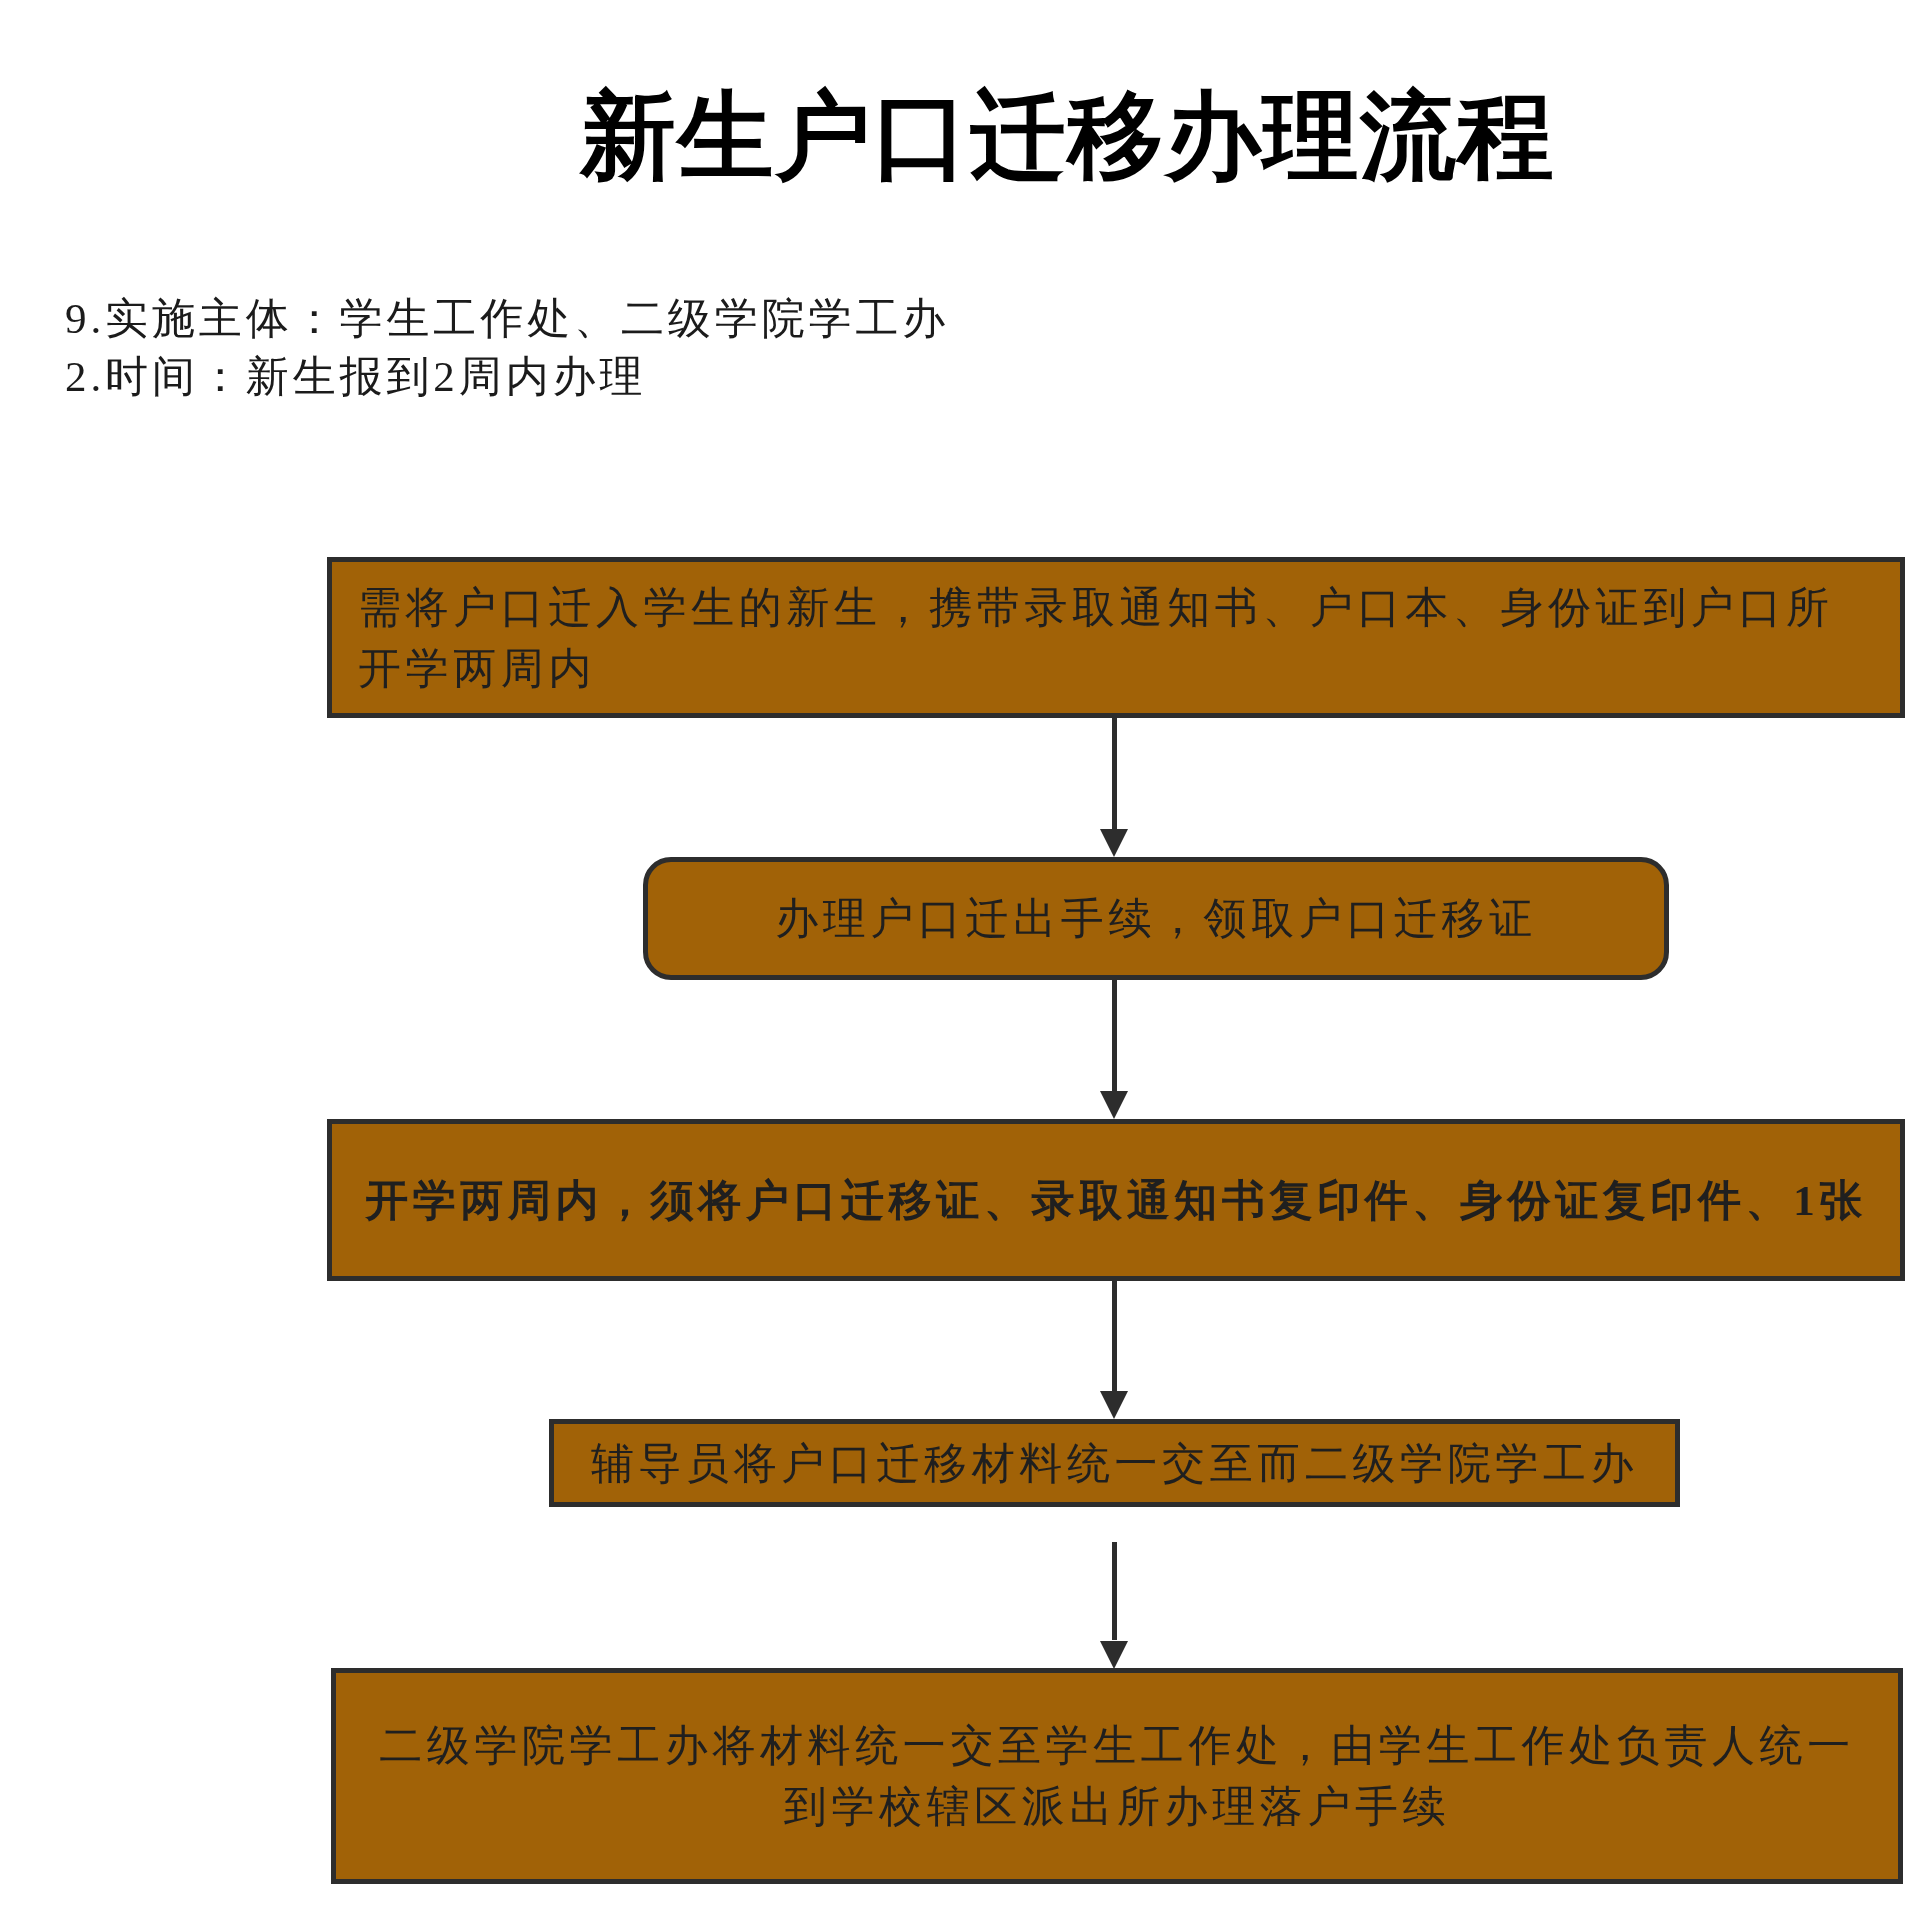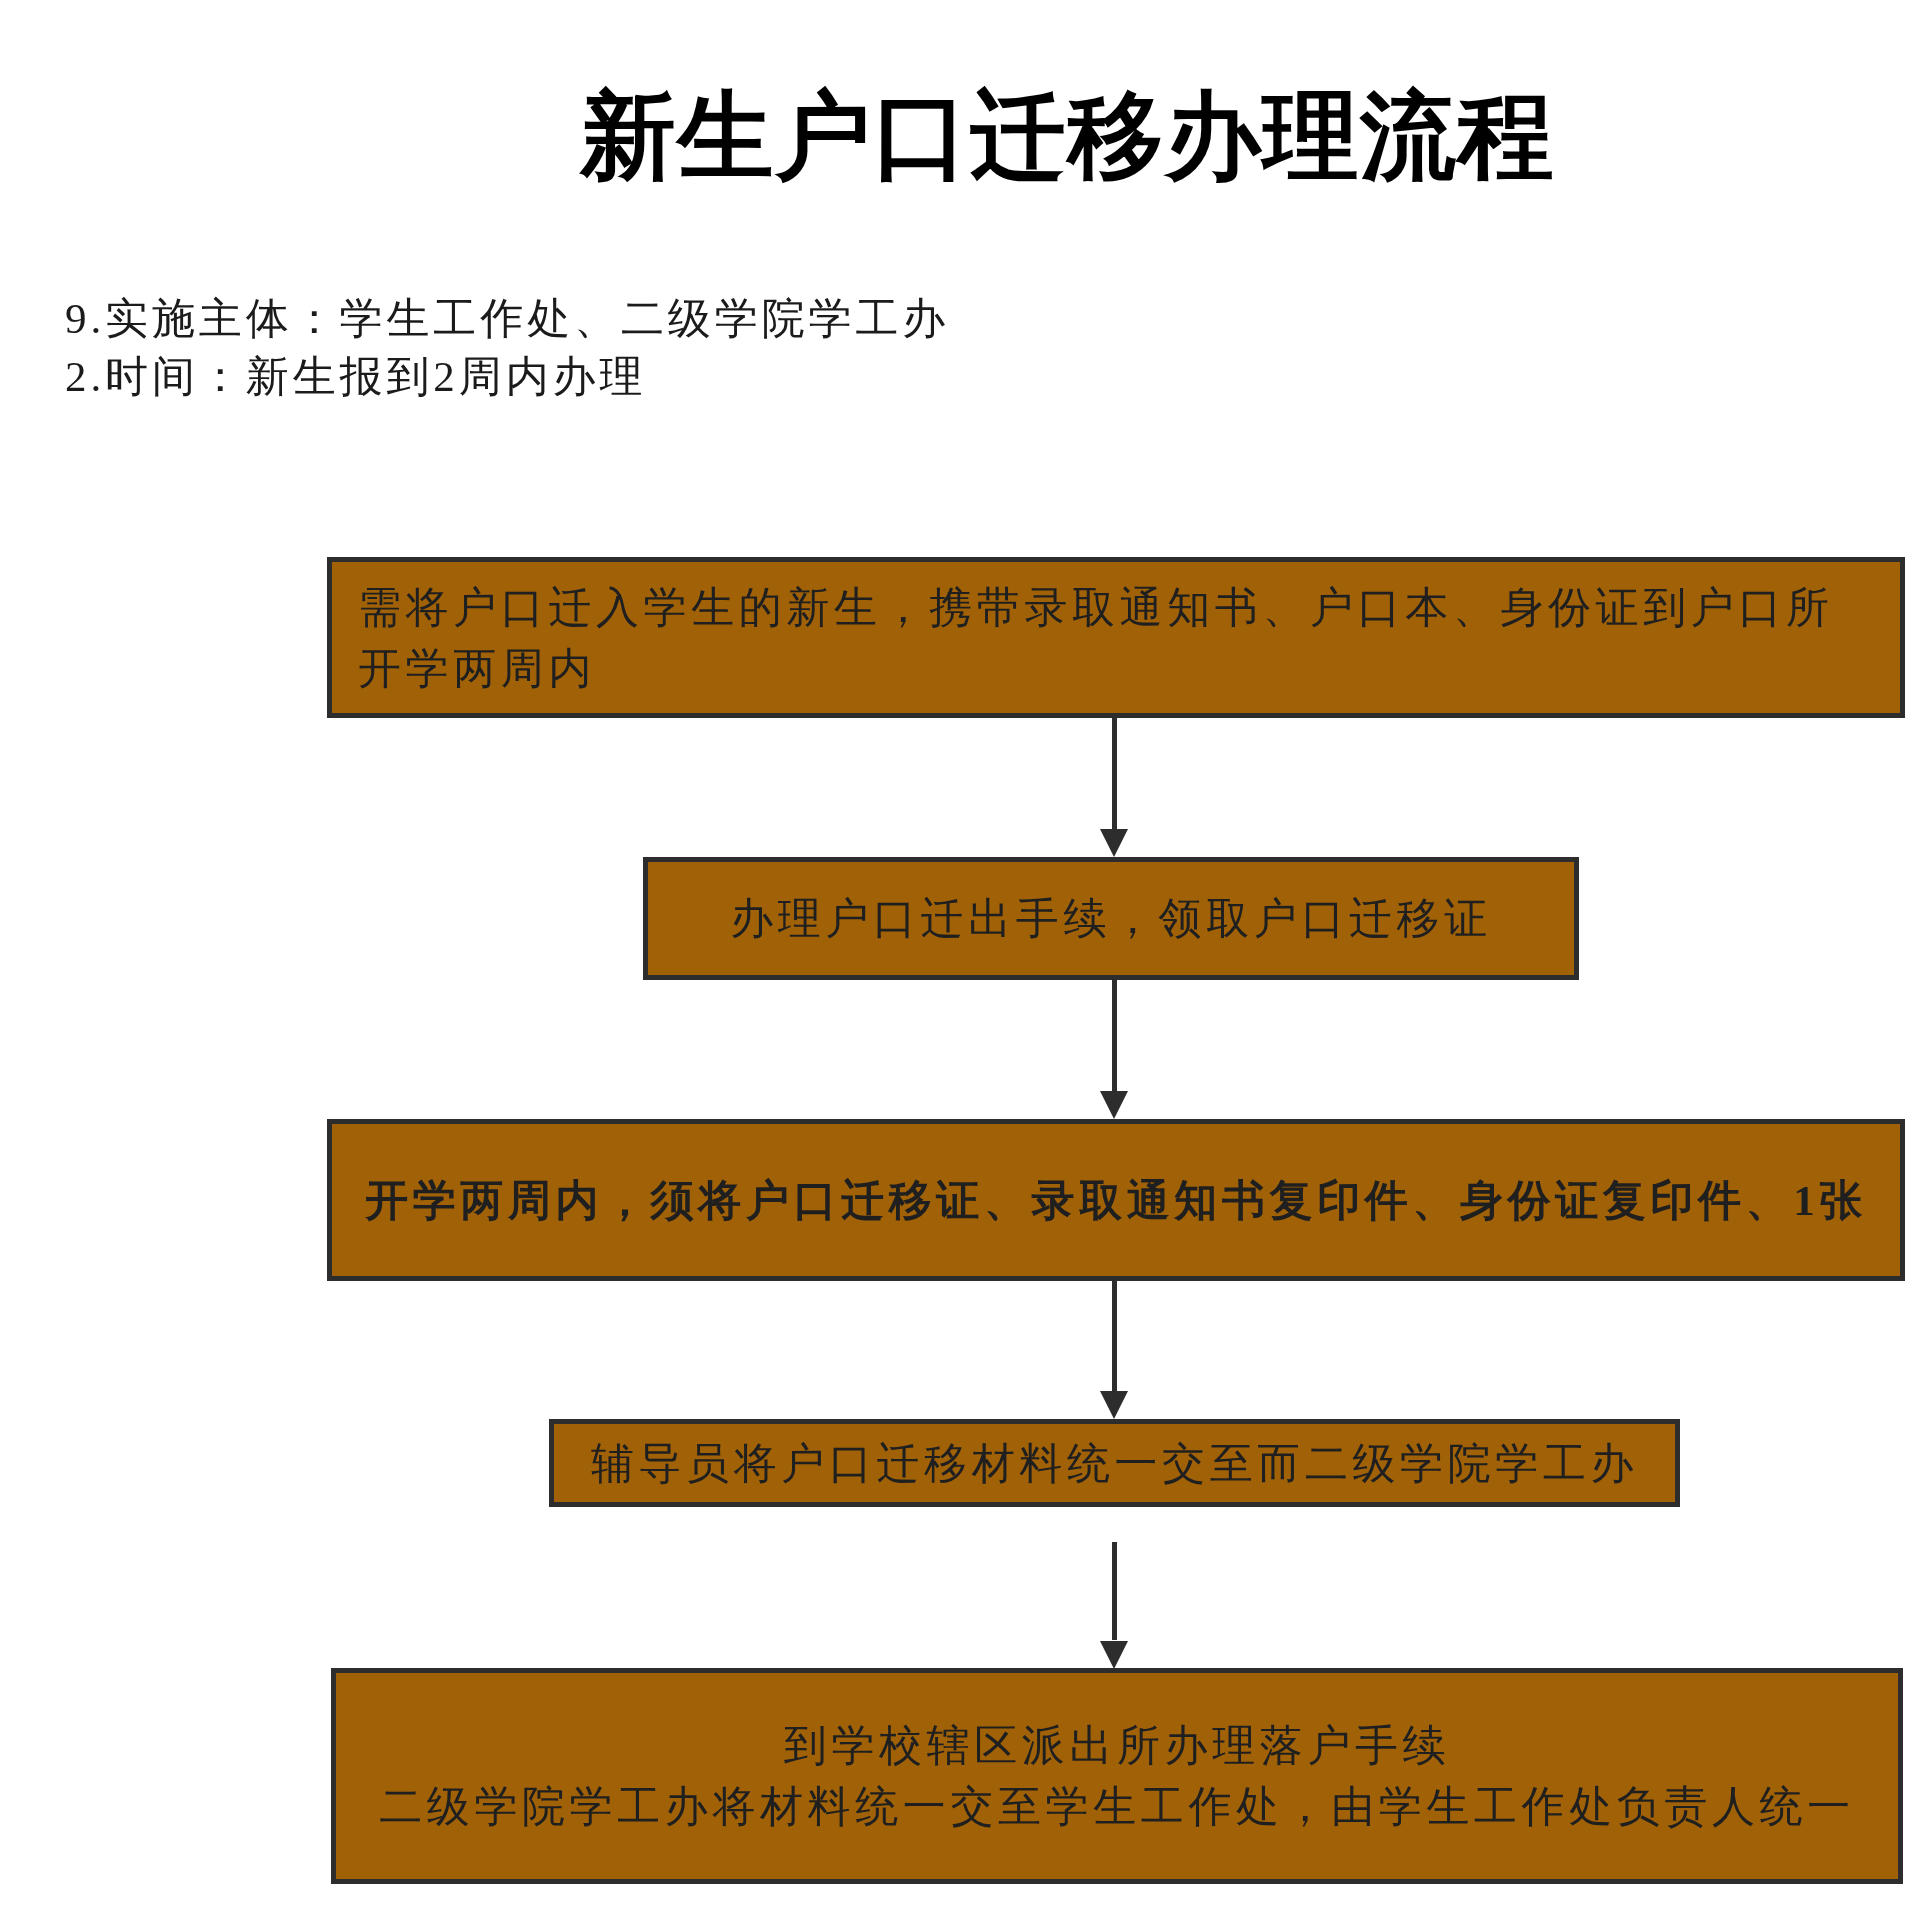--- a/index.html
+++ b/index.html
@@ -45,21 +45,21 @@
     display: flex;
     flex-direction: column;
     justify-content: center;
     font-size: 43px;
     line-height: 61px;
     letter-spacing: 4.6px;
     color: #1f1f1f;
   }
   .flow-box .box-line { white-space: nowrap; }
   .box-1 { left: 327px;  top: 557px; width: 1578px; height: 161px; padding: 0 21px 0 26px; align-items: flex-start; text-align: left; }
-  .box-2 { left: 643px; top: 857px; width: 936px; height: 123px; align-items: center; text-align: left; }
+  .box-2 { left: 643px; top: 857px; width: 1026px; height: 123px; align-items: center; text-align: left; border-radius: 28px; }
   .box-3 { left: 327px;  top: 1119px; width: 1578px; height: 162px; align-items: center; text-align: center; font-weight: bold; }
   .box-4 { left: 549px; top: 1419px; width: 1131px; height: 88px; align-items: center; text-align: center; }
   .box-5 { left: 331px;  top: 1668px; width: 1572px; height: 216px; align-items: center; text-align: center; }
   .arrow { position: absolute; left: 0; top: 0; }
   .arrow-stem {
     position: absolute;
     left: 1112px;
     width: 5.4px;
     background: #2d2d2d;
   }
@@ -120,18 +120,18 @@
   <div class="flow-box box-4">
     <div class="box-line">辅导员将户口迁移材料统一交至而二级学院学工办</div>
   </div>
 
   <div class="arrow">
     <div class="arrow-stem stem-4"></div>
     <div class="arrow-head head-4"></div>
   </div>
 
   <div class="flow-box box-5">
+    <div class="box-line">二级学院学工办将材料统一交至学生工作处，由学生工作处负责人统一</div>
     <div class="box-line">到学校辖区派出所办理落户手续</div>
-    <div class="box-line">二级学院学工办将材料统一交至学生工作处，由学生工作处负责人统一</div>
   </div>
 
 </div>
 
 
 </body></html>

